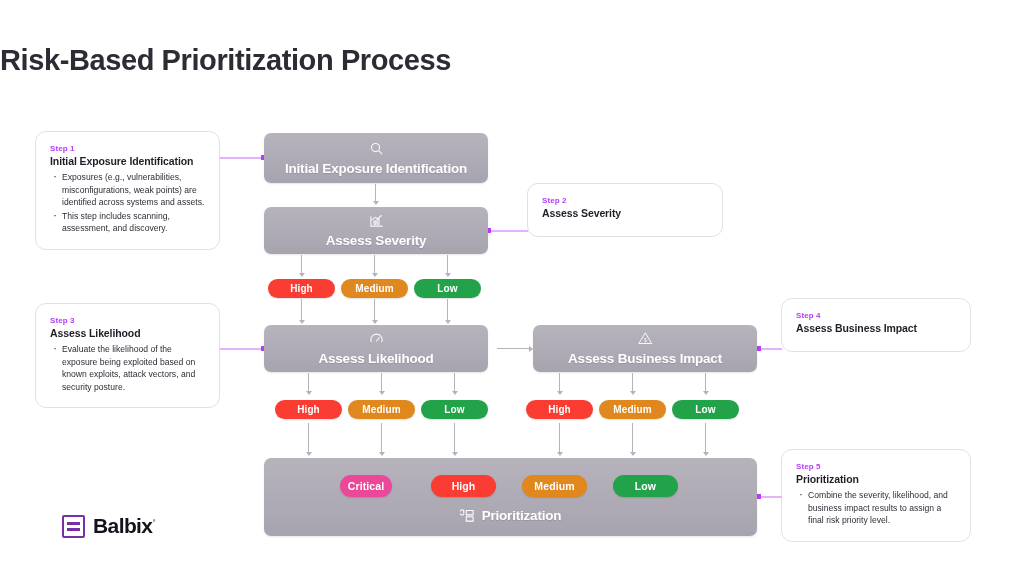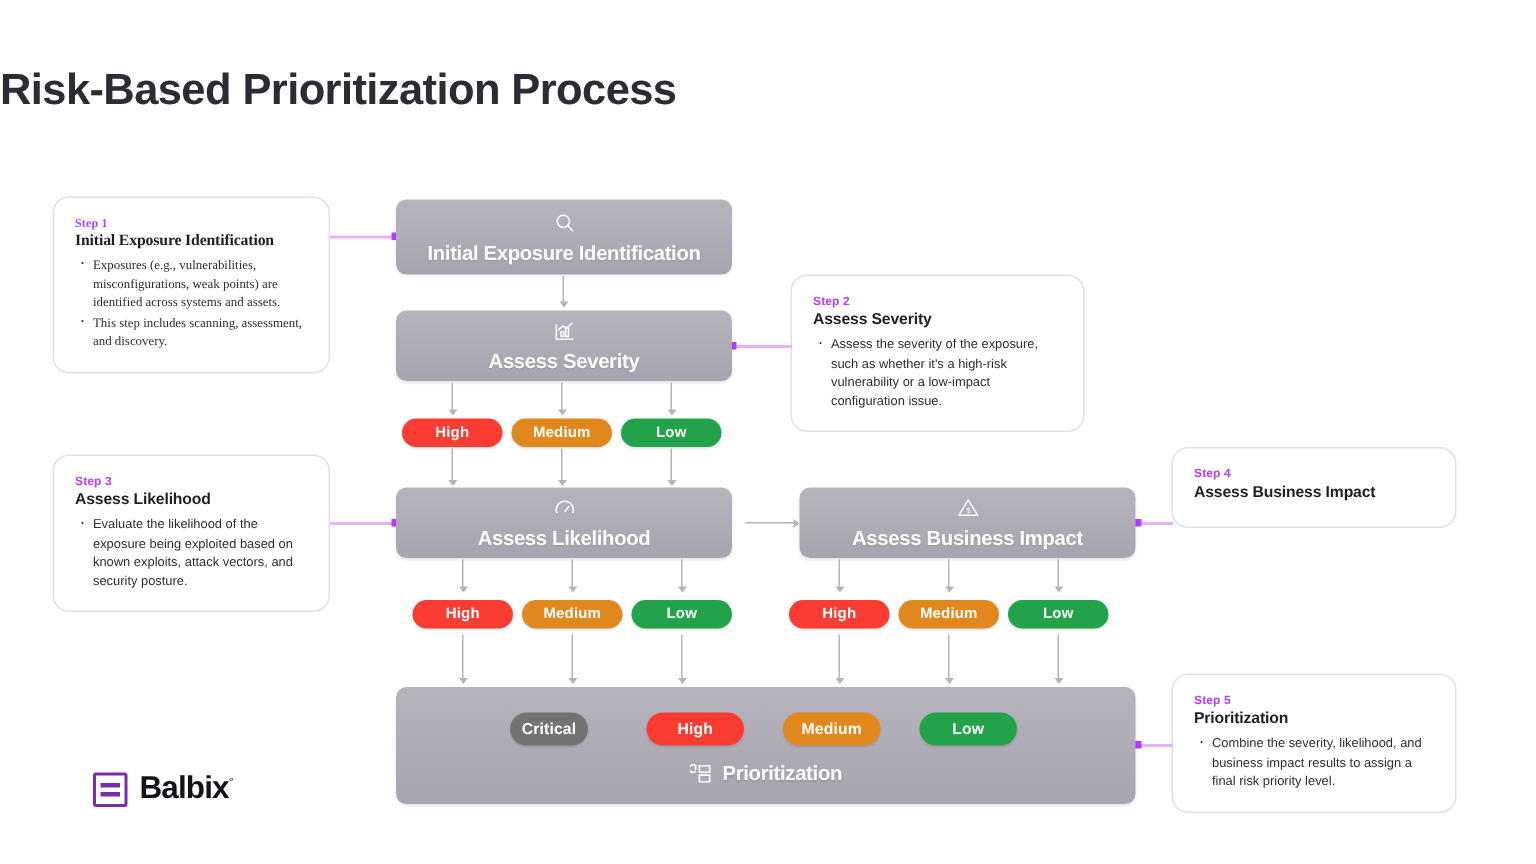--- a/index.html
+++ b/index.html
@@ -204,36 +204,33 @@
     font-weight: normal;
   }
 </style>
 </head>
 <body>
 
 <div id="canvas">
 
   <div id="title">Risk-Based Prioritization Process</div>
 
-  <div class="callout" id="callout-1" style="left:35px; top:131px; width:185px;font-family:Liberation Serif, serif;">
+  <div class="callout" id="callout-1" style="left:35px; top:131px; width:185px;">
     <div class="step-label">Step 1</div>
     <div class="callout-title">Initial Exposure Identification</div>
     <ul>
       <li>Exposures (e.g., vulnerabilities, misconfigurations, weak points) are identified across systems and assets.</li>
       <li>This step includes scanning, assessment, and discovery.</li>
     </ul>
   </div>
   <div class="conn to-right" style="left:220px; top:157px; width:45px;"></div>
 
   <div class="callout" id="callout-2" style="left:527px; top:183px; width:196px;">
     <div class="step-label">Step 2</div>
     <div class="callout-title">Assess Severity</div>
-    <ul>
-      <li>Assess the severity of the exposure, such as whether it's a high-risk vulnerability or a low-impact configuration issue.</li>
-    </ul>
   </div>
   <div class="conn to-left" style="left:487px; top:230px; width:41px;"></div>
 
   <div class="callout" id="callout-3" style="left:35px; top:303px; width:185px;">
     <div class="step-label">Step 3</div>
     <div class="callout-title">Assess Likelihood</div>
     <ul>
       <li>Evaluate the likelihood of the exposure being exploited based on known exploits, attack vectors, and security posture.</li>
     </ul>
   </div>
@@ -360,21 +357,21 @@
           <rect x="10" y="4" width="11" height="7"></rect>
           <rect x="10" y="14" width="11" height="7"></rect>
           <path d="M6 10 A4 4 0 1 1 6 4"></path>
           <path d="M6 4 L6 8"></path>
         </svg>
       </span>
       <span class="fb-label">Prioritization</span>
     </div>
   </div>
 
-  <div class="pill big" style="left:340px; top:475px; width:52px; background:#737373;">
+  <div class="pill big" style="left:340px; top:475px; width:52px; background:#ec4899;">
     <span>Critical</span>
   </div>
   <div class="pill big" style="left:431px; top:475px; width:65px; background:#fa3c32;">
     <span>High</span>
   </div>
   <div class="pill big" style="left:522px; top:475px; width:65px; background:#e0881e;">
     <span>Medium</span>
   </div>
   <div class="pill big" style="left:613px; top:475px; width:65px; background:#22a34a;">
     <span>Low</span>

